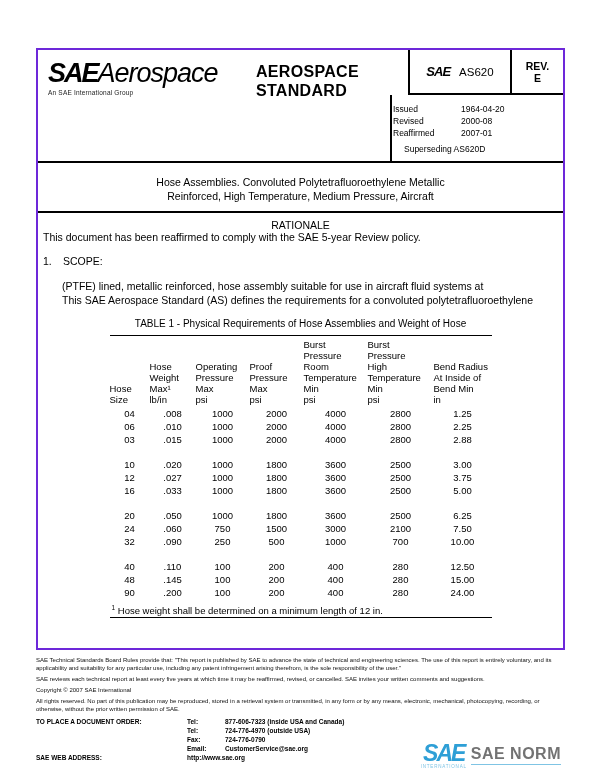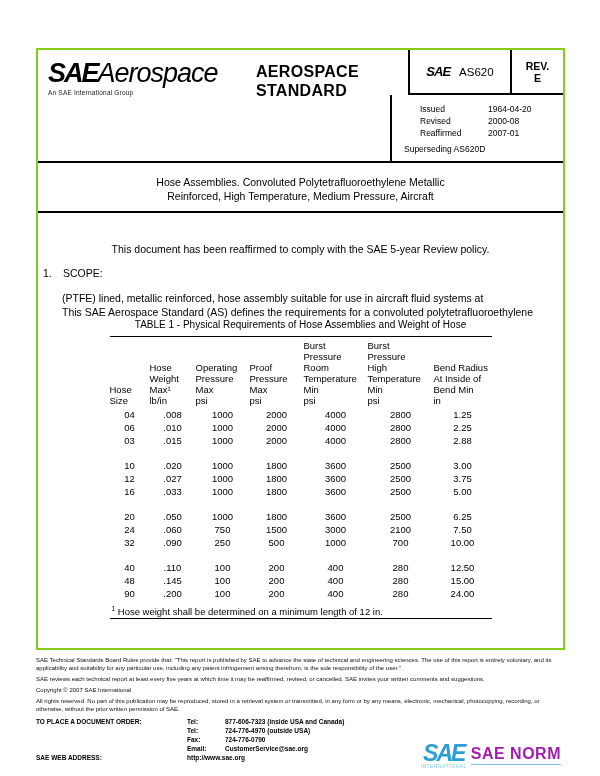--- a/index.html
+++ b/index.html
@@ -1,50 +1,50 @@
 <!DOCTYPE html>
 <html><head>
 <meta charset="utf-8">
 <style>
   * { margin:0; padding:0; box-sizing:border-box; }
   html,body { width:600px; height:776px; background:#fff; font-family:"Liberation Sans", sans-serif; color:#000; }
   .page { position:relative; width:600px; height:776px; background:#fff; overflow:hidden; }
 
   
-  .doc-box { position:absolute; left:36px; top:48px; width:529px; height:602px; border:2px solid #84cc16; }
+  .doc-box { position:absolute; left:36px; top:48px; width:529px; height:602px; border:2px solid #6d28d9; }
 
   
   .hdr { position:relative; height:113px; border-bottom:2px solid #000; }
   .logo { position:absolute; left:10px; top:8px; }
   .logo-line { white-space:nowrap; letter-spacing:-1px; }
   .logo-sae { font-size:27px; font-weight:900; font-style:italic; letter-spacing:-2px; }
   .logo-aero { font-size:27px; font-style:italic; font-weight:400; }
   .logo-tag { font-size:6.5px; color:#222; margin-top:0px; letter-spacing:0.2px; }
   .doc-type { position:absolute; left:218px; top:12px; font-size:16px; font-weight:bold; line-height:19px; letter-spacing:0.3px; }
   .num-box { position:absolute; left:370px; top:0; width:102px; height:45px; border-left:2px solid #000; border-bottom:2px solid #000; display:flex; align-items:center; justify-content:center; gap:9px; }
   .num-sae { font-size:13px; font-weight:900; font-style:italic; letter-spacing:-1px; }
   .num-val { font-size:11.5px; font-weight:normal; }
   .rev-box { position:absolute; left:472px; top:0; right:0; height:45px; border-left:2px solid #000; border-bottom:2px solid #000; display:flex; flex-direction:column; align-items:center; justify-content:center; font-size:10.5px; font-weight:bold; line-height:12px; }
-  .dates-box { position:absolute; left:352px; top:45px; right:0; bottom:0; border-left:2px solid #000; padding:8px 0 0 28px; font-size:8.5px; line-height:12px; }
+  .dates-box { position:absolute; left:352px; top:45px; right:0; bottom:0; border-left:2px solid #000; padding:8px 0 0 1px; font-size:8.5px; line-height:12px; }
   .date-row { display:flex; }
   .date-label { width:68px; }
   .superseding { position:absolute; left:12px; bottom:6px; font-size:8.5px; }
 
   
   .title-sec { height:50px; border-bottom:2px solid #000; text-align:center; font-size:10.5px; line-height:14px; padding-top:12px; }
 
   
   .content { position:relative; padding:0 5px; font-size:10.5px; }
   .rationale-head { text-align:center; margin-top:6px; }
-  .rationale-body { margin-top:30px;text-align:center; }
+  .rationale-body { margin-top:0; }
   .scope-row { margin-top:12px; display:flex; }
   .scope-num { width:20px; }
   .scope-body { margin-top:12px; margin-left:19px; line-height:14px; }
   .scope-body div { display:block; }
-  .tbl-title { text-align:center; font-size:10px; }
+  .tbl-title { text-align:center; margin-top:11px; font-size:10px; }
 
   
   .tbl { width:382px; margin:6px auto 0; border-top:1.5px solid #000; padding-top:3px; }
   .thead-row, .tr { display:grid; grid-template-columns:40px 46px 54px 54px 64px 66px 58px; }
   .th { display:flex; flex-direction:column; justify-content:flex-end; text-align:left; font-size:9.5px; line-height:11px; }
   .td { text-align:center; font-size:9.5px; line-height:13px; }
   .tr.grp { margin-top:12px; }
   .tbody { margin-top:2px; }
   .footnote { margin-top:5px; border-bottom:1.5px solid #000; font-size:9.5px; padding:0 0 1px 2px; }
   .footnote sup { font-size:6.5px; }
@@ -58,21 +58,21 @@
   .order-sub { width:38px; }
   .web-row { display:flex; font-size:6.5px; line-height:9px; font-weight:bold; }
   .web-label { width:151px; flex-shrink:0; }
 
   
   .wm { position:absolute; right:3px; top:86px; display:flex; align-items:flex-start; gap:4px; }
   .wm-logo { text-align:center; }
   .wm-sae { font-size:23px; font-weight:900; font-style:italic; color:#2e9fd6; letter-spacing:-2px; line-height:22px; }
   .wm-intl { font-size:4.5px; color:#7fc4e4; letter-spacing:0.8px; }
   .wm-norm-wrap { padding-top:3px; }
-  .wm-norm { font-size:16px; font-weight:900; color:#a21caf; letter-spacing:0.5px; line-height:17px; font-stretch:condensed; }
+  .wm-norm { font-size:16px; font-weight:900; color:#737373; letter-spacing:0.5px; line-height:17px; font-stretch:condensed; }
   .wm-line { border-top:1px solid #7fc4e4; margin-top:2px; }
 </style>
 </head>
 <body>
 
 <div class="page">
 
   <div class="doc-box">
 
     <div class="hdr">
@@ -110,20 +110,21 @@
         <div class="superseding">Superseding AS620D</div>
       </div>
     </div>
 
     <div class="title-sec">
       <div>Hose Assemblies. Convoluted Polytetrafluoroethylene Metallic</div>
       <div>Reinforced, High Temperature, Medium Pressure, Aircraft</div>
     </div>
 
     <div class="content">
+      <div class="rationale-head">RATIONALE</div>
       <div class="rationale-body">This document has been reaffirmed to comply with the SAE 5-year Review policy.</div>
 
       <div class="scope-row">
         <span class="scope-num">1.</span>
         <span>SCOPE:</span>
       </div>
       <div class="scope-body">
         <div>(PTFE) lined, metallic reinforced, hose assembly suitable for use in aircraft fluid systems at</div>
         <div>This SAE Aerospace Standard (AS) defines the requirements for a convoluted polytetrafluoroethylene</div>
       </div>

